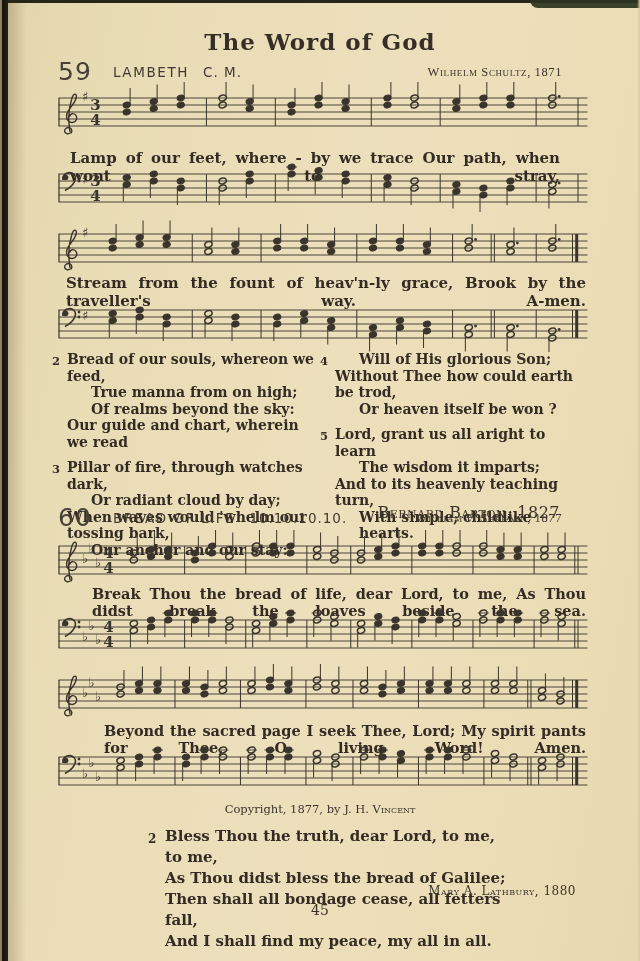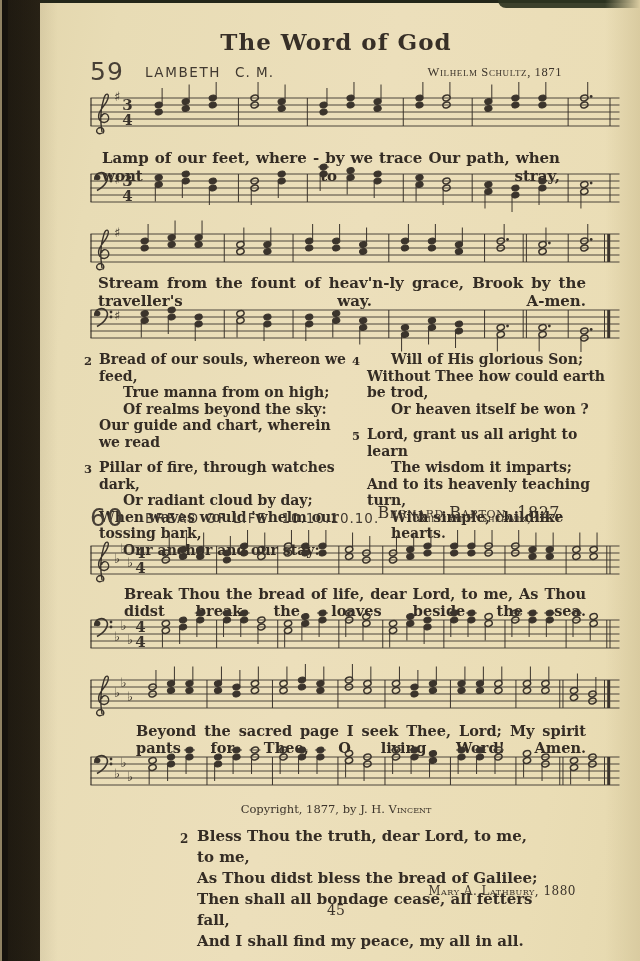--- a/index.html
+++ b/index.html
@@ -1,21 +1,21 @@
 <!DOCTYPE html>
 <html><head>
 <meta charset="utf-8">
 <style>
   html,body{margin:0;padding:0;background:#6b6352;}
   .page{
     position:relative;width:640px;height:961px;overflow:hidden;
     background:linear-gradient(100deg,#e2d5ab 0%,#e8dcb5 15%,#ecdfbb 50%,#eaddb5 85%,#e6d9af 100%);
     font-family:"DejaVu Serif","Liberation Serif",serif;color:#3a322a;
   }
-  .abs{position:absolute;padding-left:32px;}
+  .abs{position:absolute;}
   
   #edge-left-outer{left:0;top:0;bottom:0;width:2px;background:#8f8263;}
   #edge-left{left:2px;top:0;bottom:0;width:6px;background:linear-gradient(to right,#14110c,#262015);}
   #edge-left-shadow{left:8px;top:0;bottom:0;width:18px;background:linear-gradient(to right,rgba(61,50,28,.22),rgba(61,50,28,0));}
   #edge-top{top:0;left:0;right:0;height:3px;background:#232619;}
   #edge-top-right{top:0;right:0;width:110px;height:8px;background:#2c3320;border-bottom-left-radius:9px;opacity:.92;}
   #edge-right{right:0;top:0;bottom:0;width:3px;background:linear-gradient(to left,#d9cba0,rgba(217,203,160,0));}
   
   #title{top:28px;left:0;right:0;text-align:center;font-size:23px;font-weight:bold;letter-spacing:1px;color:#372f27;}
   .hymn-head{height:30px;}

